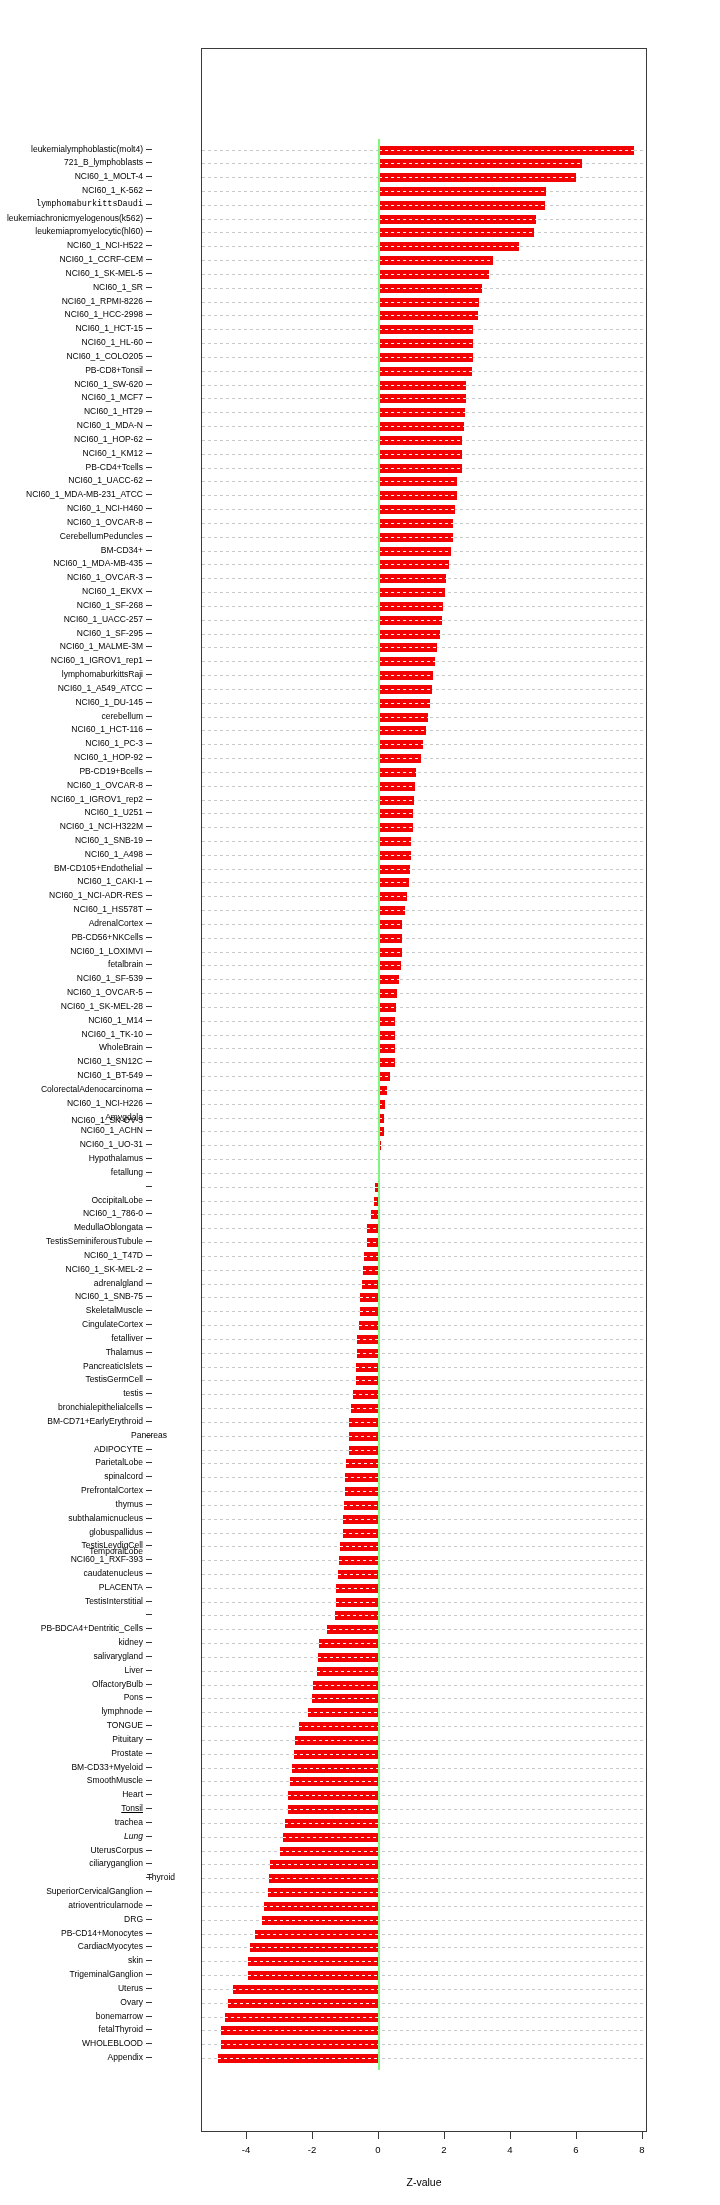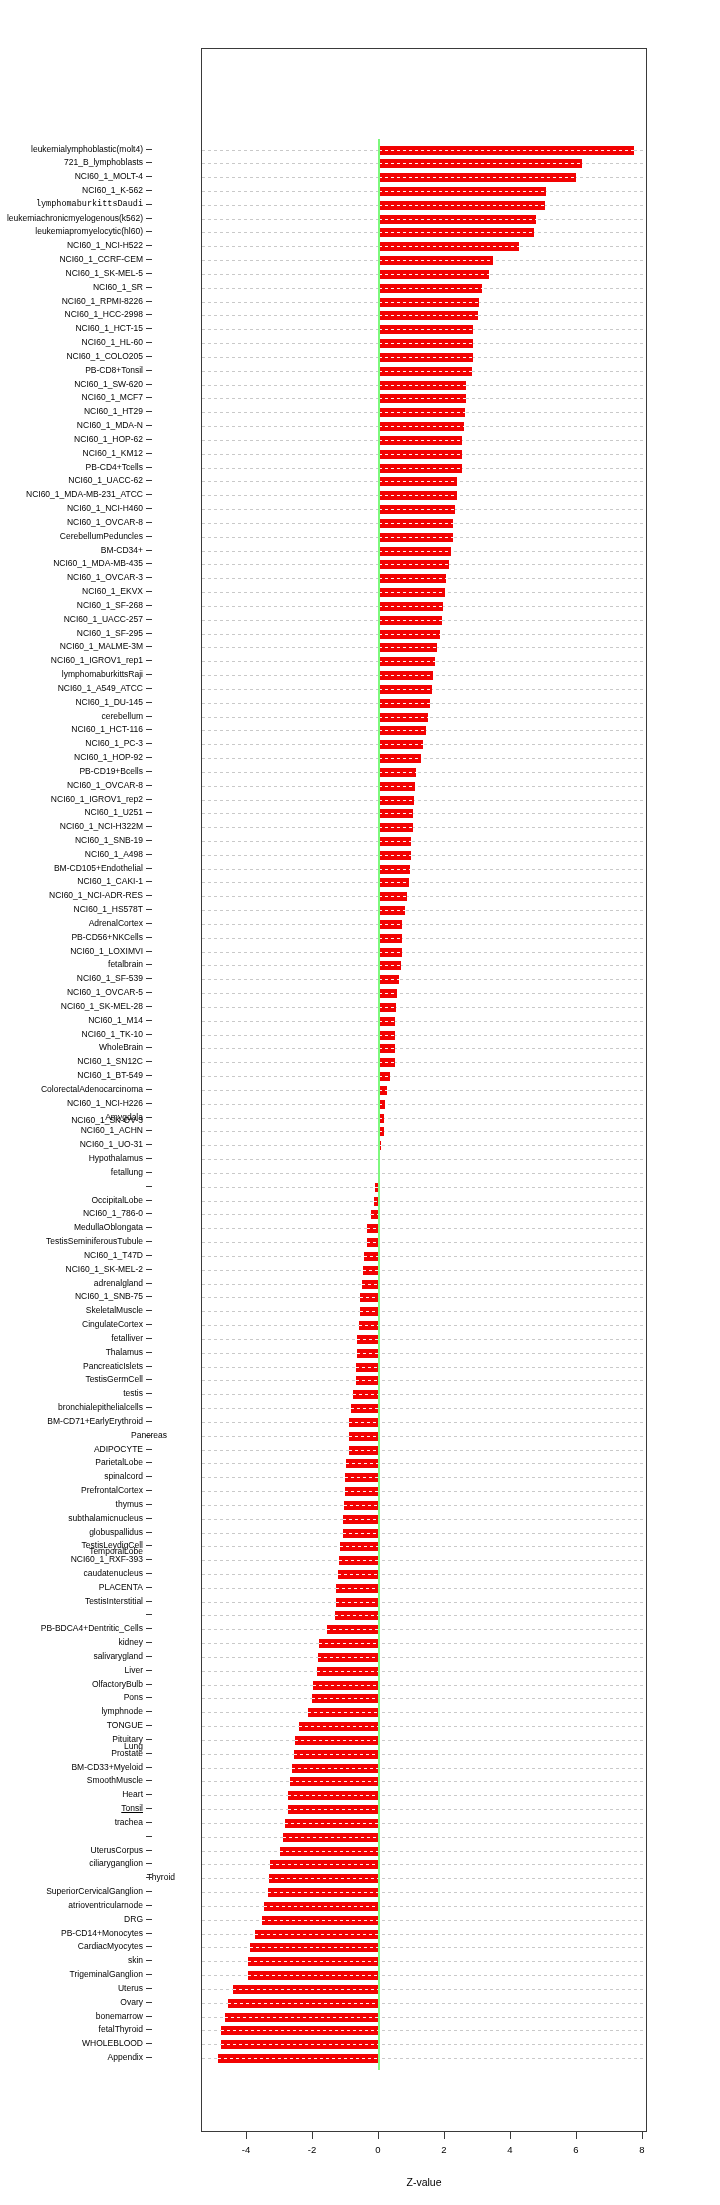--- a/index.html
+++ b/index.html
@@ -836,21 +836,21 @@
       <div class="cat-label" style="top: 1761.61px;">BM-CD33+Myeloid</div>
       <div class="y-tick" style="top: 1766.61px;"></div>
       <div class="cat-label" style="top: 1775.44px;">SmoothMuscle</div>
       <div class="y-tick" style="top: 1780.44px;"></div>
       <div class="cat-label" style="top: 1789.27px;">Heart</div>
       <div class="y-tick" style="top: 1794.27px;"></div>
       <div class="cat-label" style="top: 1803.1px; text-decoration: underline;">Tonsil</div>
       <div class="y-tick" style="top: 1808.1px;"></div>
       <div class="cat-label" style="top: 1816.93px;">trachea</div>
       <div class="y-tick" style="top: 1821.93px;"></div>
-      <div class="cat-label" style="top: 1741px;">Lung</div>
+      <div class="cat-label" style="top: 1831px; font-style: italic;">Lung</div>
       <div class="y-tick" style="top: 1835.76px;"></div>
       <div class="cat-label" style="top: 1844.59px;">UterusCorpus</div>
       <div class="y-tick" style="top: 1849.59px;"></div>
       <div class="cat-label" style="top: 1858.42px;">ciliaryganglion</div>
       <div class="y-tick" style="top: 1863.42px;"></div>
       <div class="cat-label" style="top: 1872.25px; margin-left: 32px;">Thyroid</div>
       <div class="y-tick" style="top: 1877.25px;"></div>
       <div class="cat-label" style="top: 1886.08px;">SuperiorCervicalGanglion</div>
       <div class="y-tick" style="top: 1891.08px;"></div>
       <div class="cat-label" style="top: 1899.91px;">atrioventricularnode</div>

